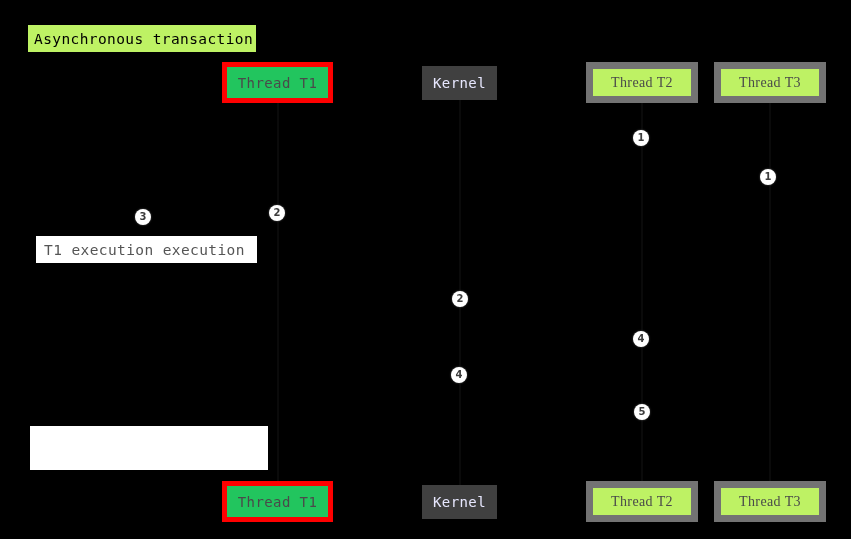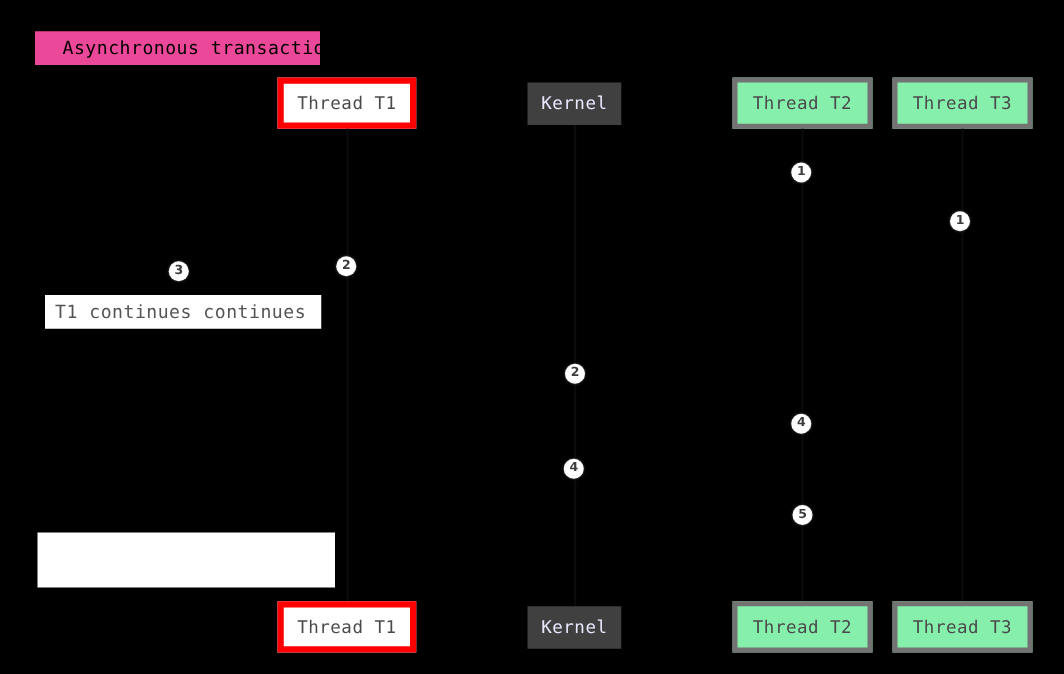--- a/index.html
+++ b/index.html
@@ -14,28 +14,28 @@
     background: #000000;
     overflow: hidden;
     font-family: "DejaVu Sans Mono", monospace;
   }
 
   
   .node { position: absolute; box-sizing: border-box; }
 
   
   .title-box {
-    background: #ec4899;
+    background: #bef264;
     color: #000000;
     font-size: 14.5px;
     letter-spacing: 0.4px;
     display: flex;
     align-items: center;
     justify-content: flex-start;
-    padding: 0 22px;
+    padding: 0 6px;
     white-space: nowrap;
   }
 
   .note-box {
     background: #ffffff;
     color: #555555;
     font-size: 14.5px;
     letter-spacing: 0.4px;
     display: flex;
     align-items: center;
@@ -51,28 +51,29 @@
   
   .lifeline-box {
     display: flex;
     align-items: center;
     justify-content: center;
     font-size: 14px;
     letter-spacing: 0.4px;
     white-space: nowrap;
   }
   .lifeline-box.red {
-    background: #ffffff;
+    background: #22c55e;
     color: #4a4a4a;
     border: 5px solid #ff0000;
   }
   .lifeline-box.blue-outline {
-    background: #86efac;
+    background: #bef264;
     color: #4a4a4a;
-    border: 4px solid #737373;
+    border: 7px solid #737373;
+    font-family: Liberation Serif, serif;
   }
   .lifeline-box.blue-fill {
     background: #404040;
     color: #e8e8ff;
     border: 0;
   }
 
   
   .lifeline-stub {
     position: absolute;
@@ -125,21 +126,21 @@
   <div class="badge" style="left:269px; top:205px;">2</div>
 
   <div class="badge" style="left:452px; top:291px;">2</div>
 
   <div class="badge" style="left:633px; top:331px;">4</div>
 
   <div class="badge" style="left:451px; top:367px;">4</div>
 
   <div class="badge" style="left:634px; top:404px;">5</div>
 
-  <div class="node note-box" style="left:36px; top:236px; width:221px; height:27px;">T1 continues continues</div>
+  <div class="node note-box" style="left:36px; top:236px; width:221px; height:27px;">T1 execution execution</div>
 
   <div class="node blank-box" style="left:30px; top:426px; width:238px; height:44px;"></div>
 
   <div class="node lifeline-box red" style="left:222px; top:481px; width:111px; height:41px;">Thread T1</div>
 
   <div class="node lifeline-box blue-fill" style="left:422px; top:485px; width:75px; height:34px;">Kernel</div>
 
   <div class="node lifeline-box blue-outline" style="left:586px; top:481px; width:112px; height:41px;">Thread T2</div>
 
   <div class="node lifeline-box blue-outline" style="left:714px; top:481px; width:112px; height:41px;">Thread T3</div>

